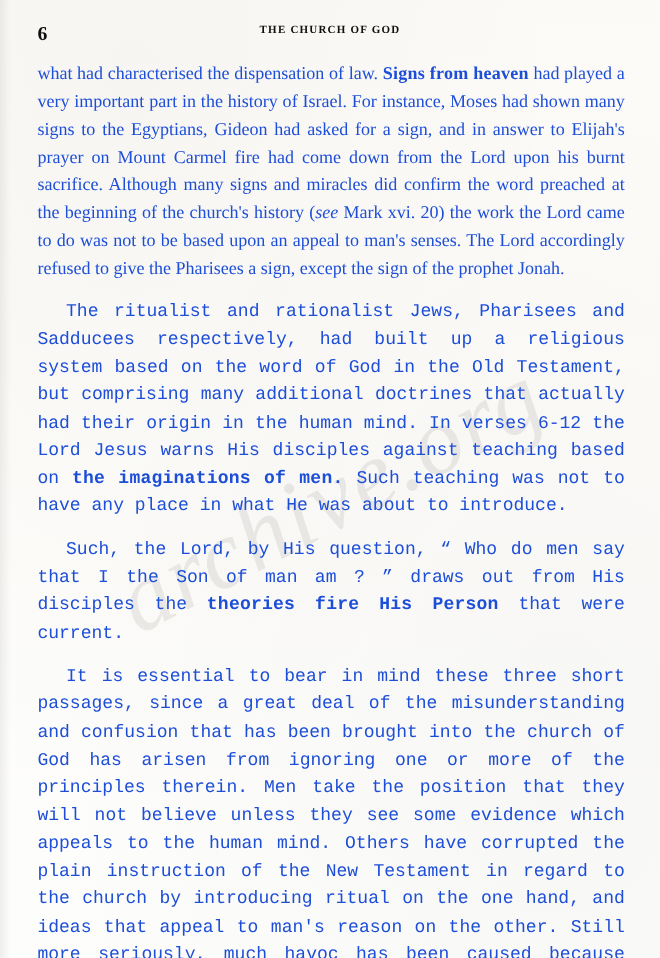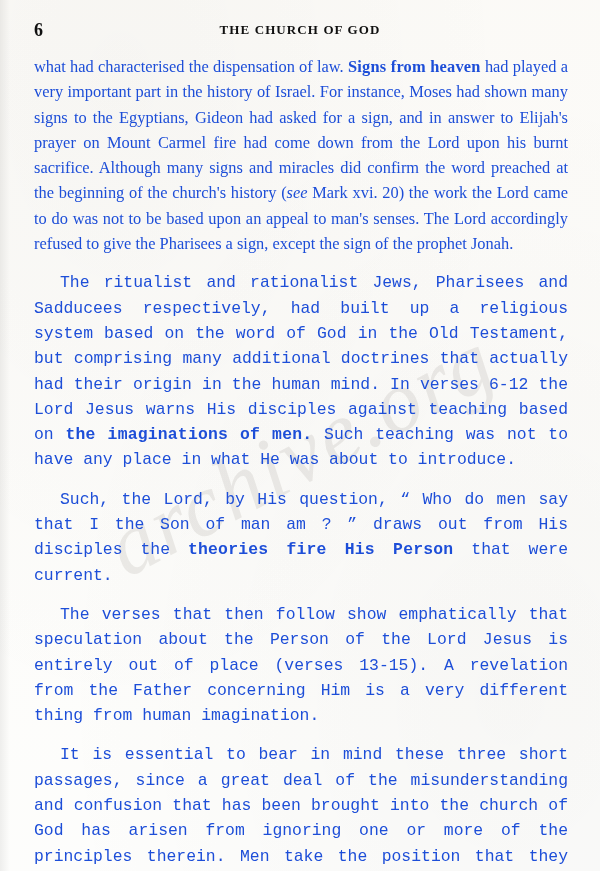--- a/index.html
+++ b/index.html
@@ -51,21 +51,21 @@
     color: #101010;
   }
   .running-head {
     position: absolute;
     left: 0;
     right: 0;
     top: 2px;
     text-align: center;
     font-family: "Liberation Serif", serif;
     font-weight: bold;
-    font-size: 13px;
+    font-size: 10px;
     letter-spacing: 1.1px;
     color: #101010;
   }
   .body-text {
     position: absolute;
     top: 54px;
     left: 34px;
     width: 534px;
     font-size: 16.4px;
     line-height: 25.3px;
@@ -129,18 +129,17 @@
   <div class="watermark">archive.org</div>
 
   <div class="body-text">
 
     <p><span>what had characterised the dispensation of law. </span><b>Signs from heaven</b><span> had played a very important part in the history of Israel.  For instance, Moses had shown many signs to the Egyptians, Gideon had asked for a sign, and in answer to Elijah's prayer on Mount Carmel fire had come down from the Lord upon his burnt sacrifice.  Although many signs and miracles did confirm the word preached at the beginning of the church's history (</span><i>see</i><span> Mark xvi. 20) the work the Lord came to do was not to be based upon an appeal to man's senses.  The Lord accordingly refused to give the Pharisees a sign, except the sign of the prophet Jonah.</span></p>
 
     <p class="indent"><span>The ritualist and rationalist Jews, Pharisees and Sadducees respectively, had built up a religious system based on the word of God in the Old Testament, but comprising many additional doctrines that actually had their origin in the human mind.  In verses 6-12 the Lord Jesus warns His disciples against teaching based on </span><b>the imaginations of men.</b><span>  Such teaching was not to have any place in what He was about to introduce.</span></p>
 
     <p class="indent"><span>Such, the Lord, by His question, “ Who do men say that I the Son of man am ? ” draws out from His disciples the </span><b>theories fire His Person</b><span> that were current.</span></p>
 
-    <p class="indent">The verses that then follow show emphatically that speculation about the Person of the Lord Jesus is entirely out of place (verses 13-15).  A revelation from the Father concerning Him is a very different thing from human imagination.</p>
 
     <p class="indent last">It is essential to bear in mind these three short passages, since a great deal of the misunderstanding and confusion that has been brought into the church of God has arisen from ignoring one or more of the principles therein.  Men take the position that they will not believe unless they see some evidence which appeals to the human mind.  Others have corrupted the plain instruction of the New Testament in regard to the church by introducing ritual on the one hand, and ideas that appeal to man's reason on the other.  Still more seriously, much havoc has been caused because those who profess faith in Christ have allowed their natural minds to speculate and argue about His Person.</p>
 
   </div>
 </div>
 
 </body></html>

